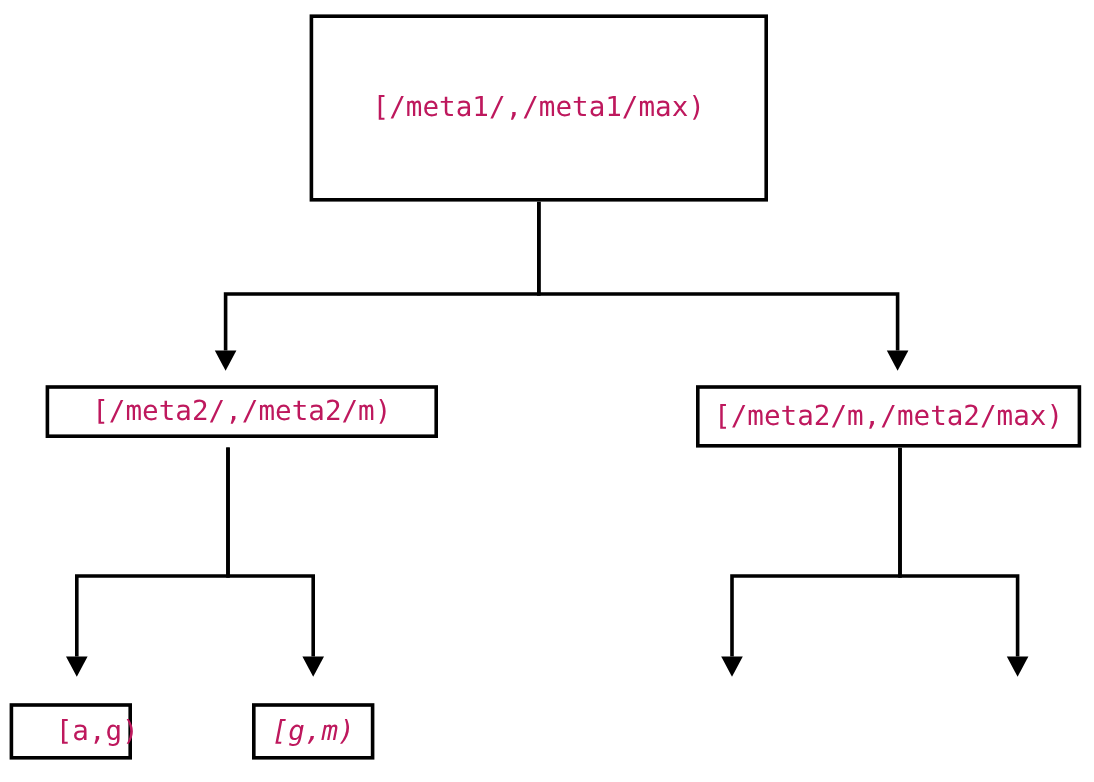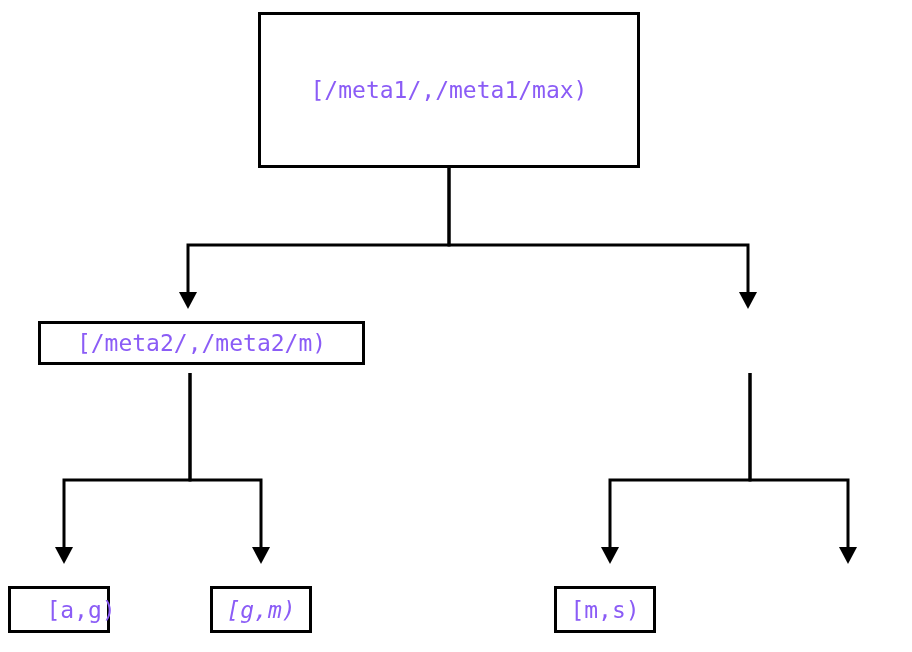--- a/index.html
+++ b/index.html
@@ -25,21 +25,21 @@
     height: 652px;
   }
   .node {
     position: absolute;
     box-sizing: border-box;
     border: 3px solid #000000;
     background: #ffffff;
     display: flex;
     align-items: center;
     justify-content: center;
-    color: #8b5cf6;
+    color: #be185d;
     white-space: pre;
     letter-spacing: 0px;
   }
   .node-root {
     font-size: 23px;
   }
   .node-mid {
     font-size: 23px;
   }
   .node-leaf {
@@ -81,21 +81,21 @@
     <g>
       <path d="M 750 373 L 750 480 L 848 480 L 848 547" fill="none" stroke="#000000" stroke-width="3"></path>
       <polygon points="839,547 857,547 848,564" fill="#000000"></polygon>
     </g>
   </svg>
 
   <div class="node node-root" style="left:258px; top:12px; width:382px; height:156px;">[/meta1/,/meta1/max)</div>
 
   <div class="node node-mid" style="left:38px; top:321px; width:327px; height:44px;">[/meta2/,/meta2/m)</div>
 
+  <div class="node node-mid" style="left:580px; top:321px; width:321px; height:52px;">[/meta2/m,/meta2/max)</div>
 
   <div class="node node-leaf" style="left:8px; top:586px; width:102px; height:47px;padding-left:44px;">[a,g)</div>
 
   <div class="node node-leaf" style="left:210px; top:586px; width:102px; height:47px;font-style:italic;">[g,m)</div>
 
-  <div class="node node-leaf" style="left:554px; top:586px; width:102px; height:47px;">[m,s)</div>
 
 
 </div>
 
 </body></html>

